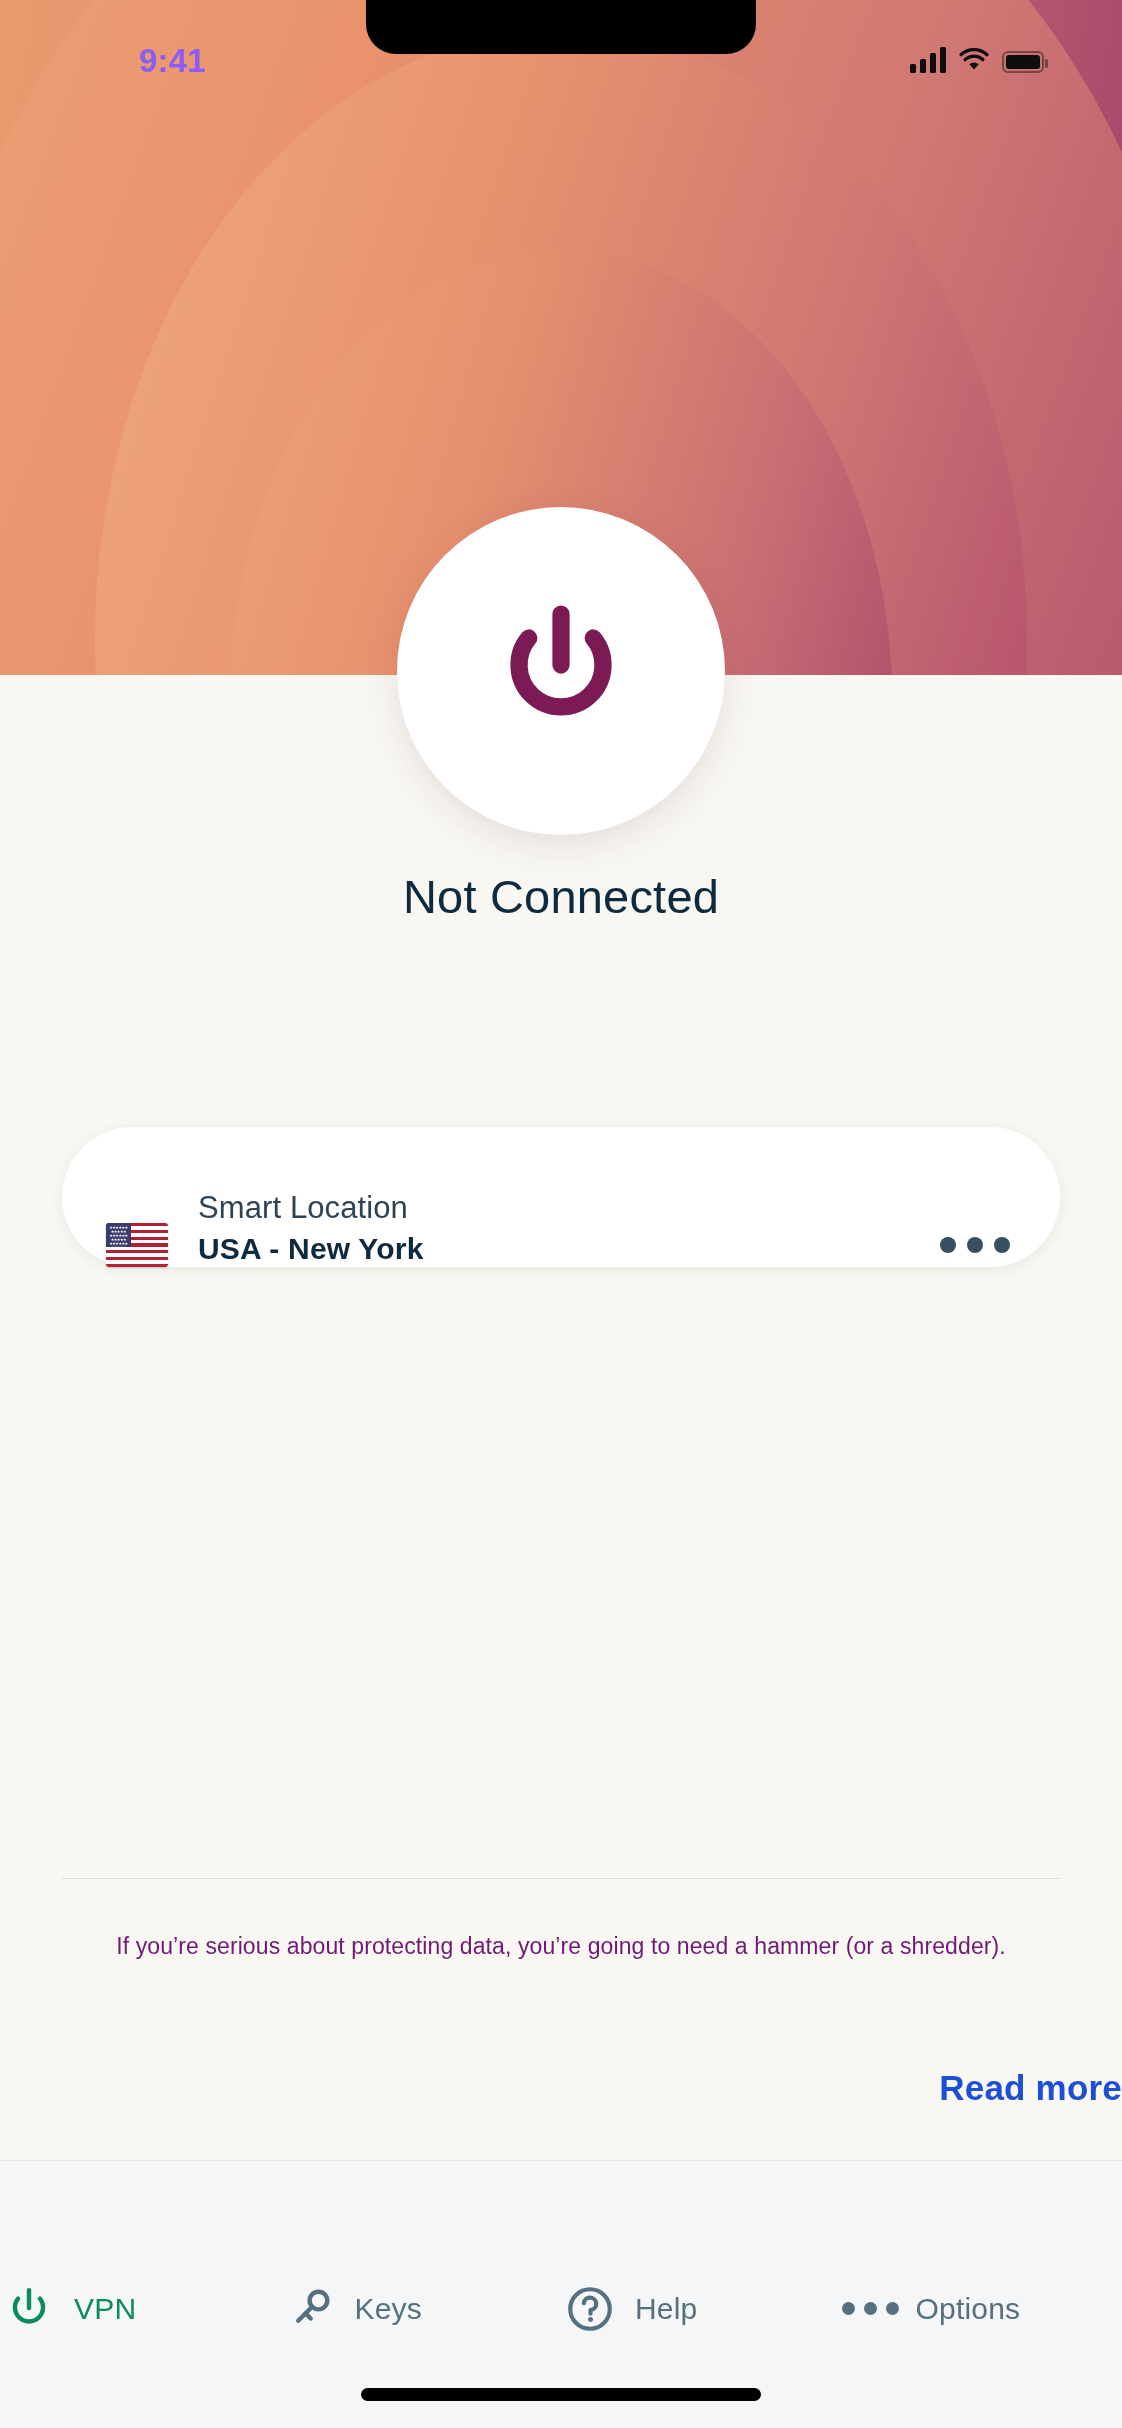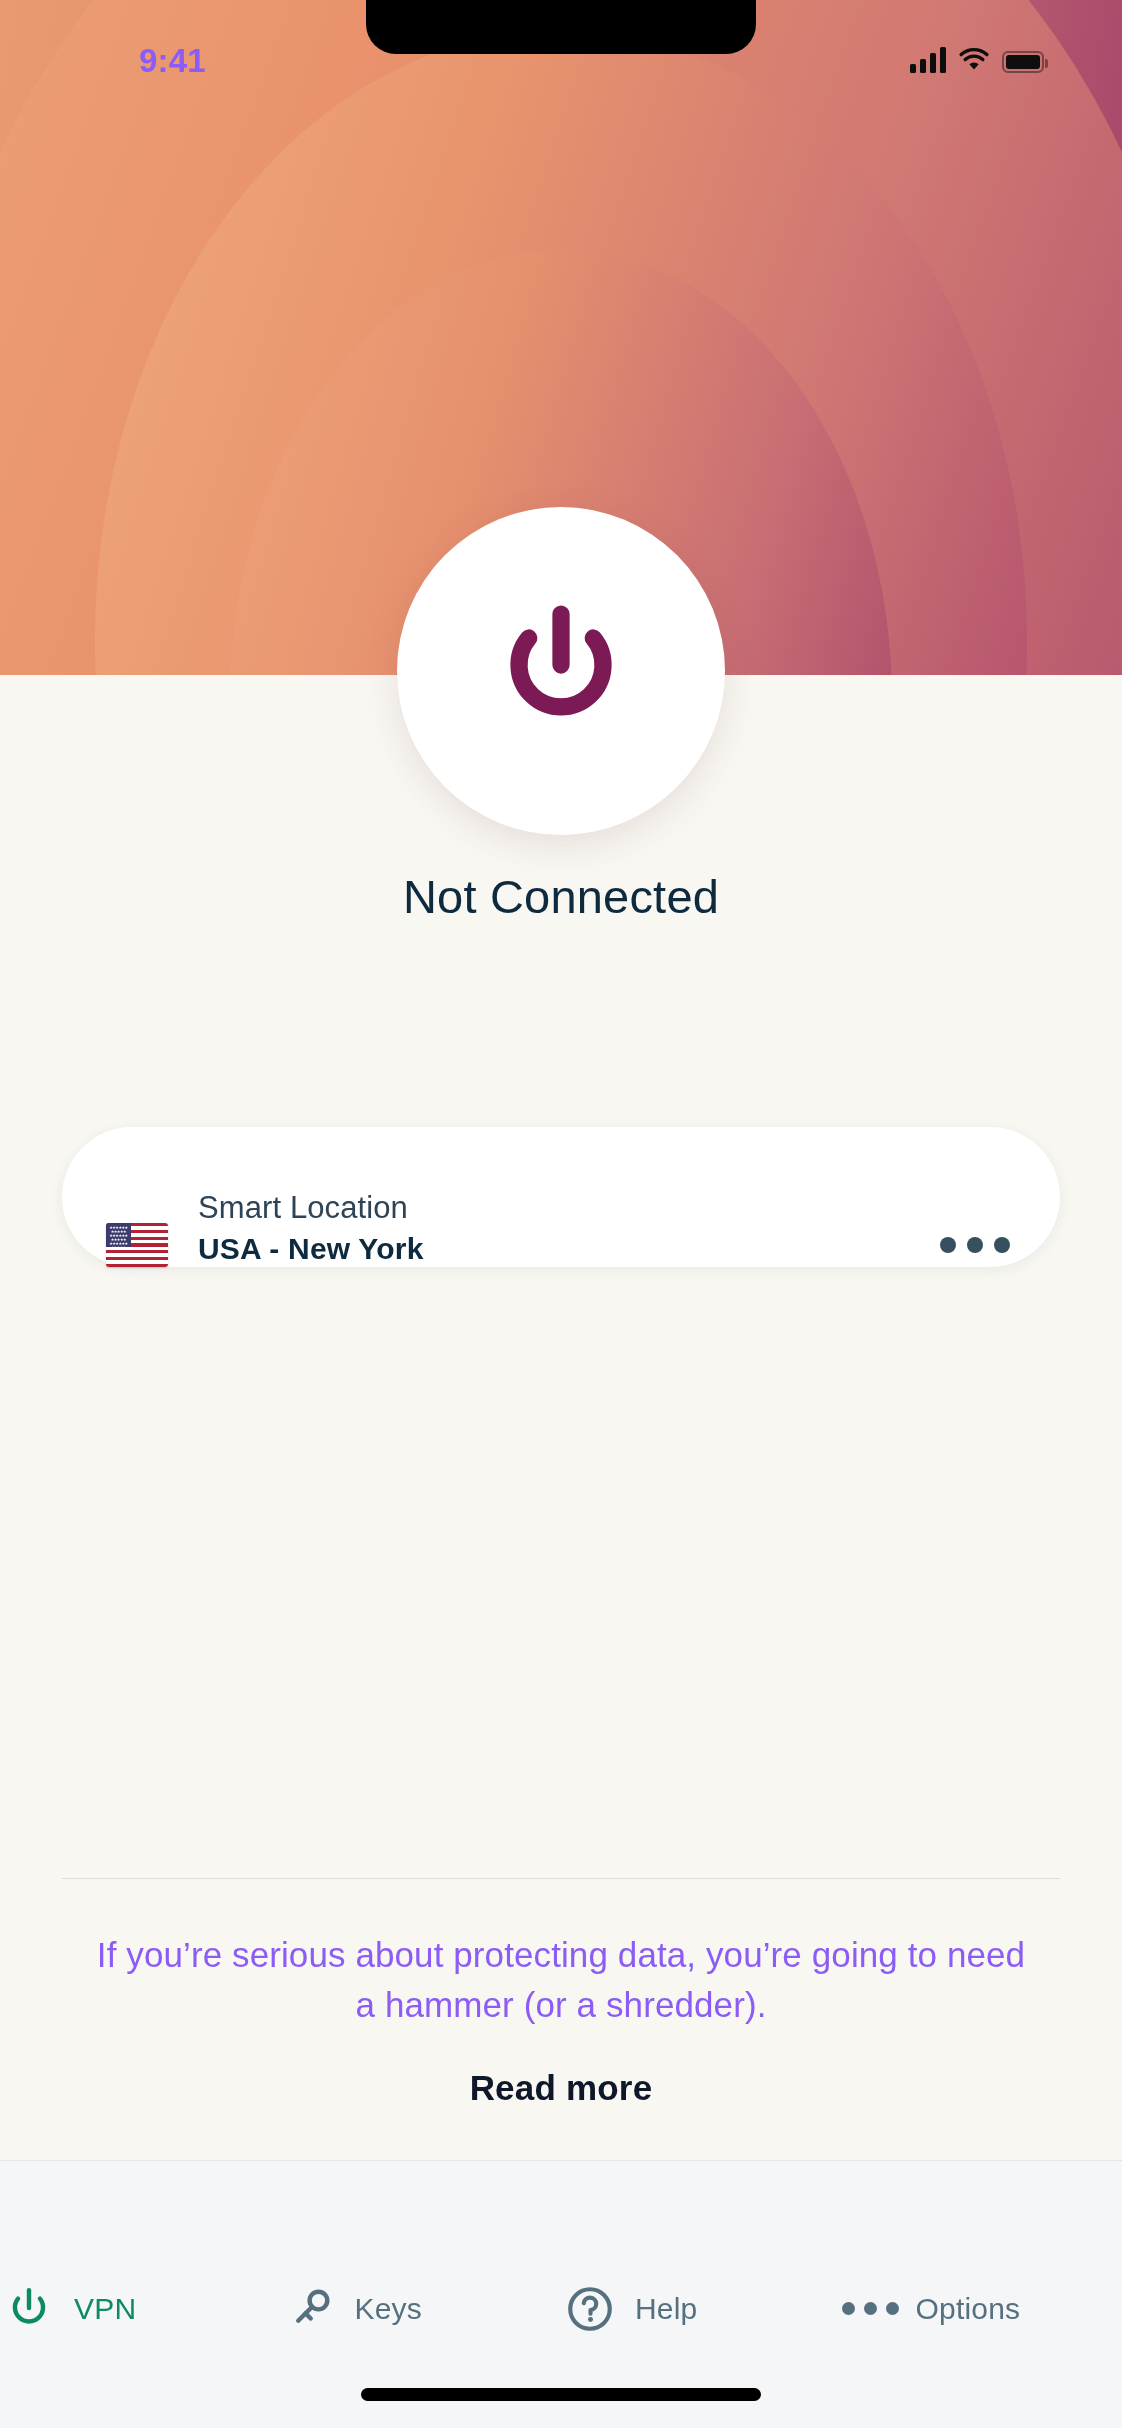--- a/index.html
+++ b/index.html
@@ -196,33 +196,33 @@
     position:absolute;
     left:62px; top:1878px;
     width:998px; height:1px;
     background:#DFDED6;
   }
   .promo {
     position:absolute;
     left:90px; top:1930px;
     width:942px;
     text-align:center;
-    font-size:35px;
+    font-size:23px;
     line-height:1.42;
-    color:#8b5cf6;
+    color:#701a75;
     letter-spacing:0.1px;
   }
   .read-more {
     position:absolute;
     left:0; top:2068px;
     width:1122px;
-    text-align:center;
+    text-align:right;
     font-size:35px;
     font-weight:700;
-    color:#0f172a;
+    color:#1d4ed8;
     cursor:pointer;
     letter-spacing:0.2px;
   }
 
   
   .tabbar {
     position:absolute;
     left:0; bottom:0;
     width:1122px; height:268px;
     background:#F4F6F8;

